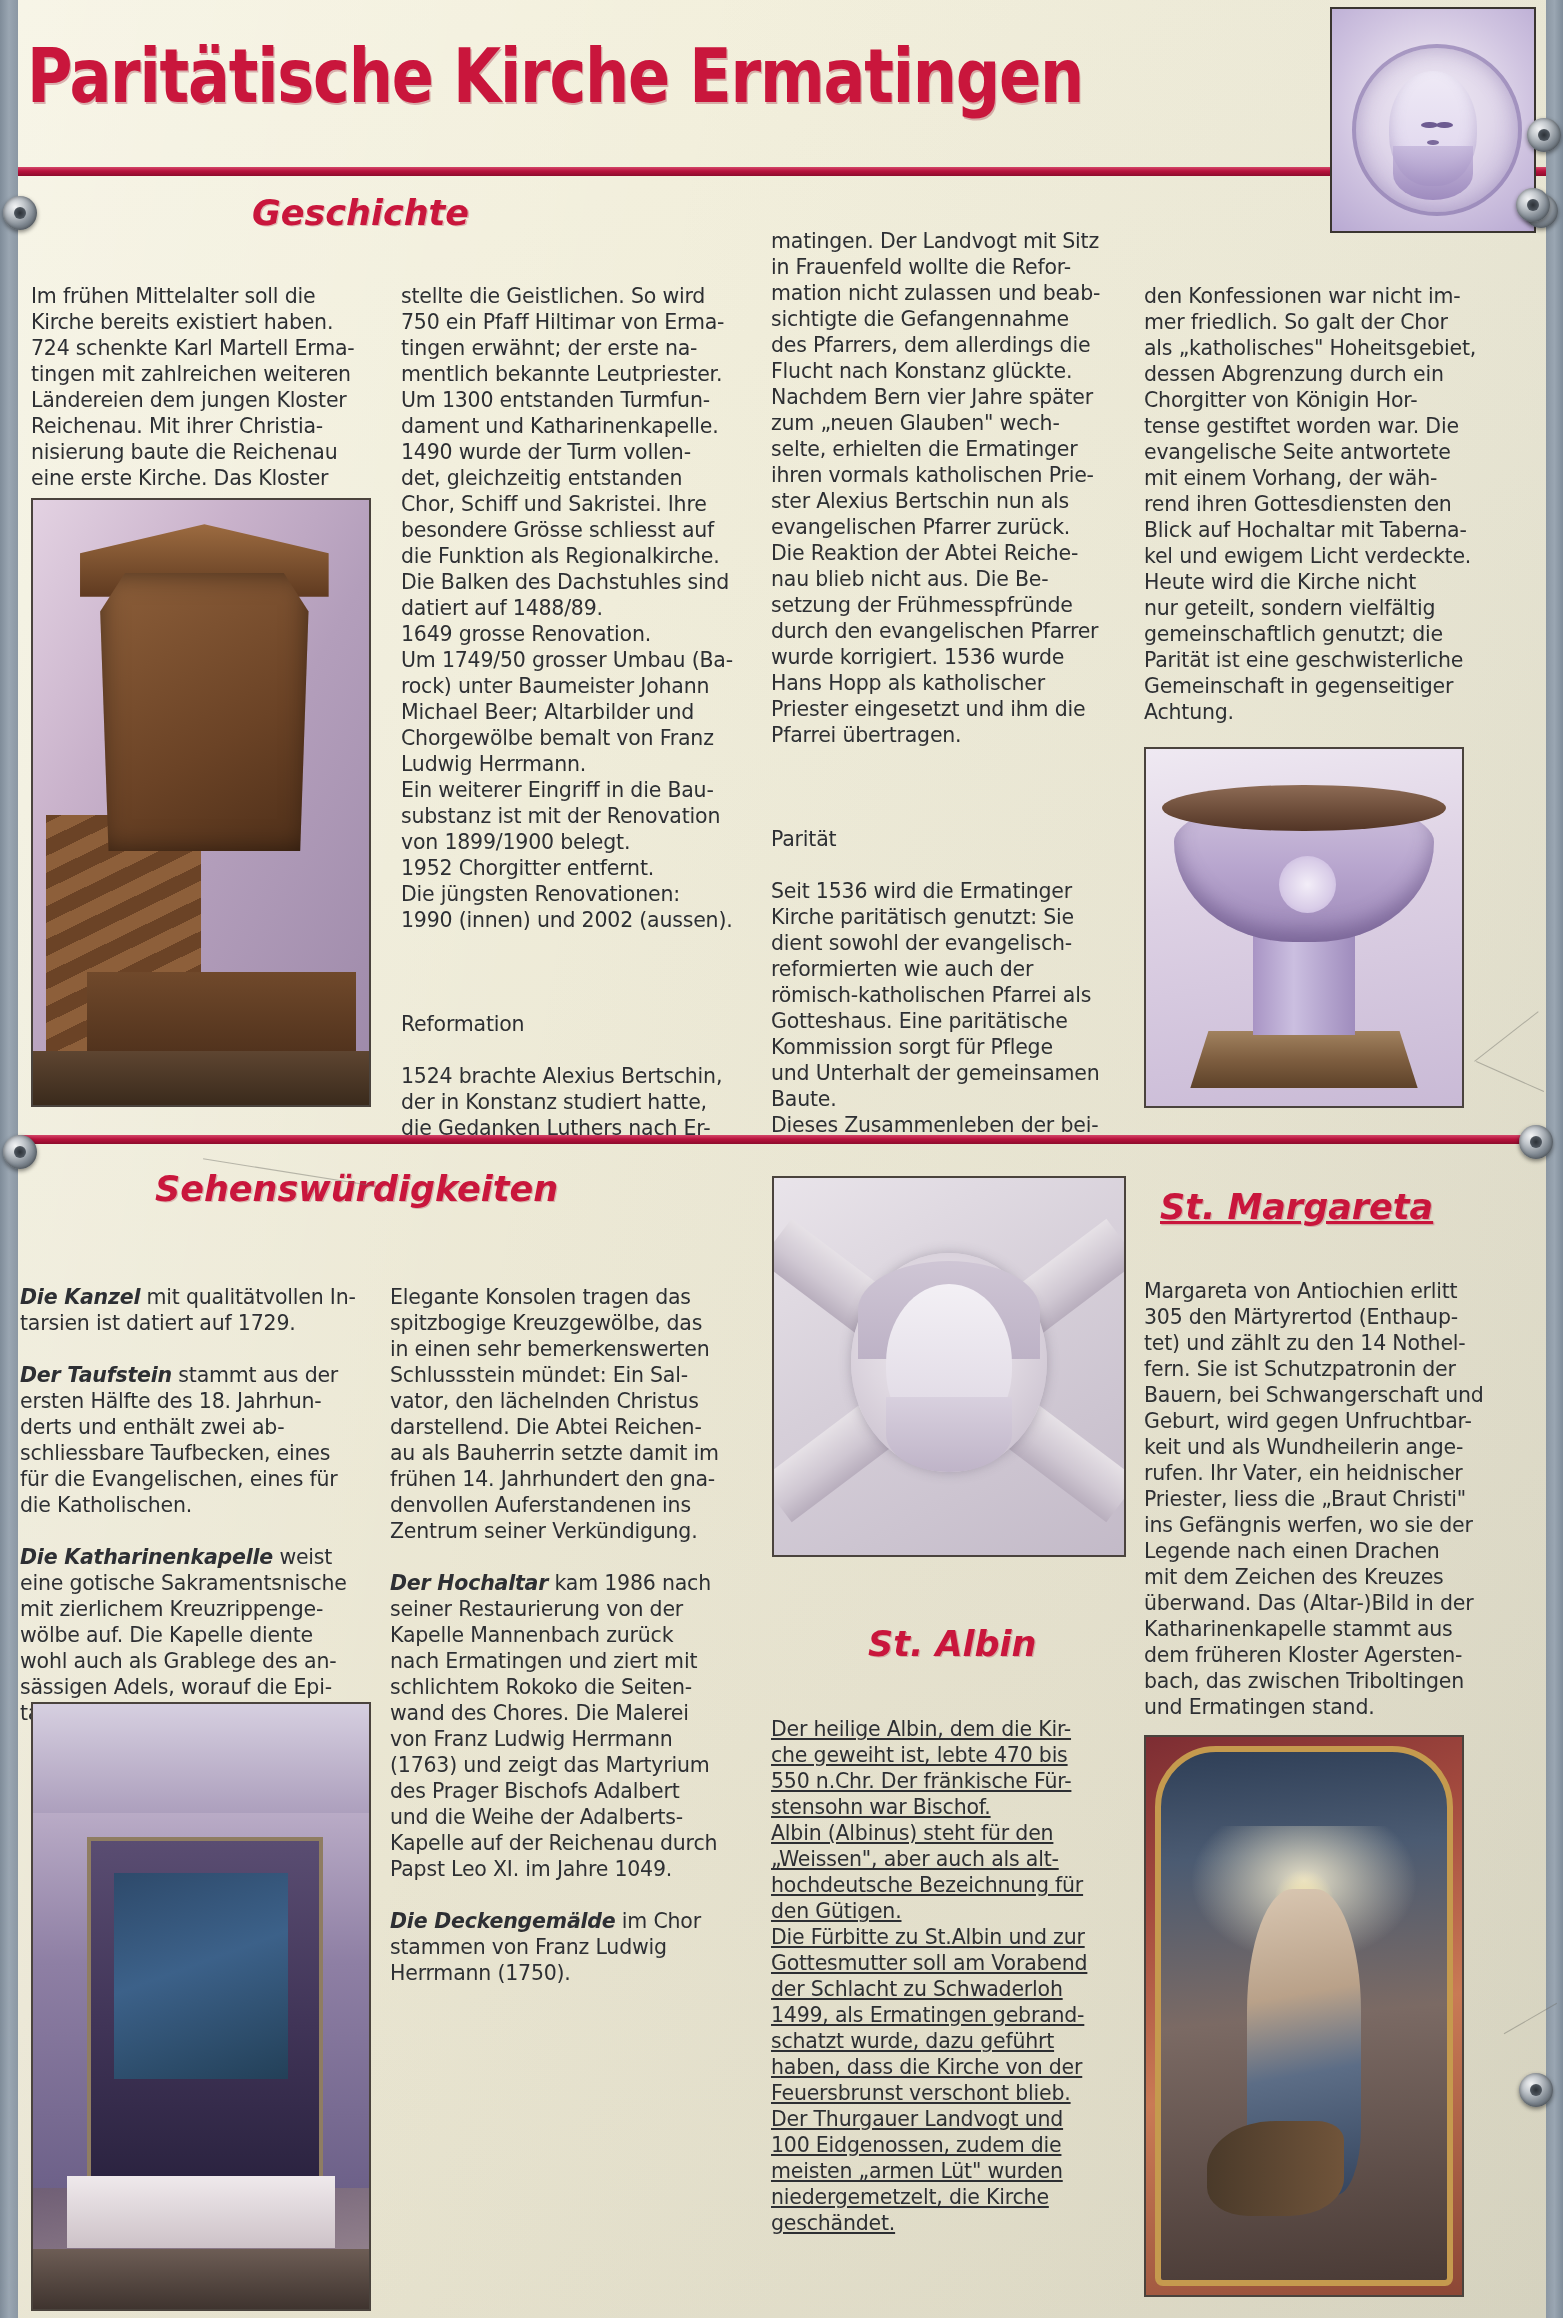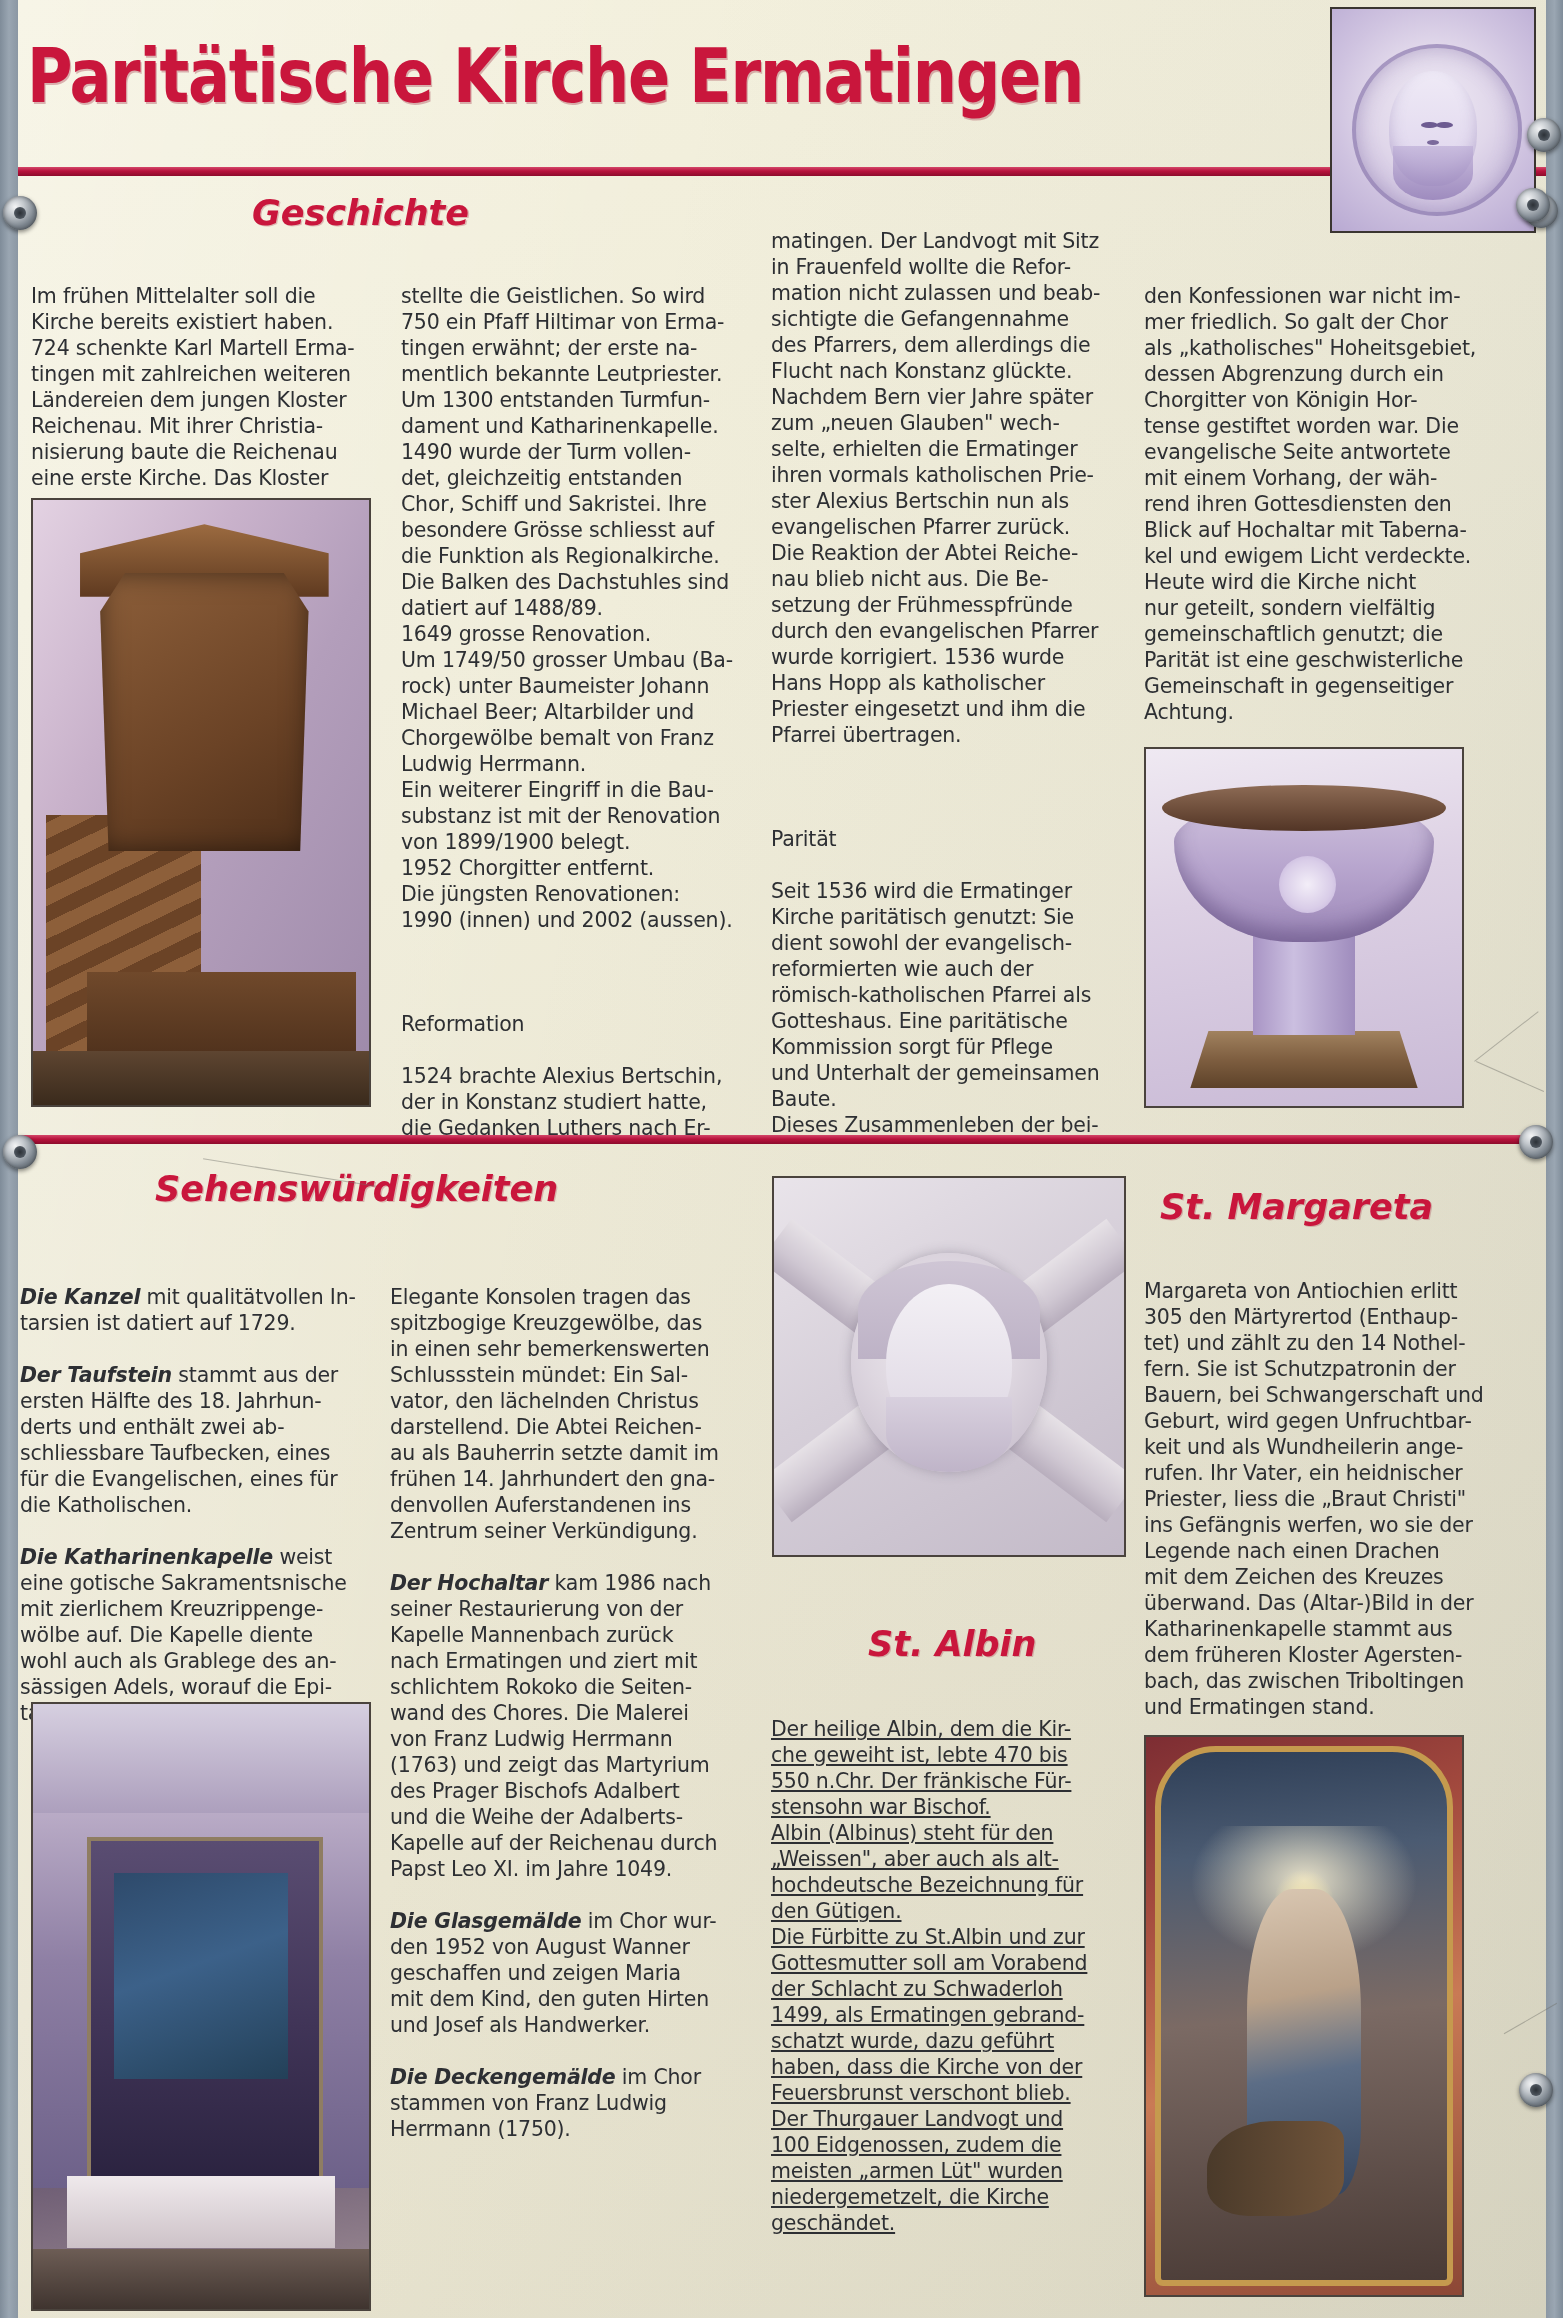--- a/index.html
+++ b/index.html
@@ -398,25 +398,20 @@
 Kapelle Mannenbach zurück
 nach Ermatingen und ziert mit
 schlichtem Rokoko die Seiten-
 wand des Chores. Die Malerei
 von Franz Ludwig Herrmann
 (1763) und zeigt das Martyrium
 des Prager Bischofs Adalbert
 und die Weihe der Adalberts-
 Kapelle auf der Reichenau durch
 Papst Leo XI. im Jahre 1049.</span></div>
-    <div class="para"><b>Die Glasgemälde</b><span> im Chor wur-
-den 1952 von August Wanner
-geschaffen und zeigen Maria
-mit dem Kind, den guten Hirten
-und Josef als Handwerker.</span></div>
     <div class="para"><b>Die Deckengemälde</b><span> im Chor
 stammen von Franz Ludwig
 Herrmann (1750).</span></div>
   </div>
 
   <div class="photo" id="photo-keystone">
     <div class="k-cross-a"></div>
     <div class="k-cross-b"></div>
     <div class="k-disc"></div>
     <div class="k-hair"></div>
@@ -442,21 +437,21 @@
 schatzt wurde, dazu geführt
 haben, dass die Kirche von der
 Feuersbrunst verschont blieb.
 Der Thurgauer Landvogt und
 100 Eidgenossen, zudem die
 meisten „armen Lüt" wurden
 niedergemetzelt, die Kirche
 geschändet.</div>
   </div>
 
-  <div class="sec-head" style="position:absolute;left:1160px;top:1189px;">St. Margareta</div>
+  <div class="sec-head" style="position:absolute;left:1160px;top:1189px;text-decoration:underline;">St. Margareta</div>
 
   <div class="body-col" style="left:1144px;top:1252px;width:343px;">
     <div class="para">Margareta von Antiochien erlitt
 305 den Märtyrertod (Enthaup-
 tet) und zählt zu den 14 Nothel-
 fern. Sie ist Schutzpatronin der
 Bauern, bei Schwangerschaft und
 Geburt, wird gegen Unfruchtbar-
 keit und als Wundheilerin ange-
 rufen. Ihr Vater, ein heidnischer

